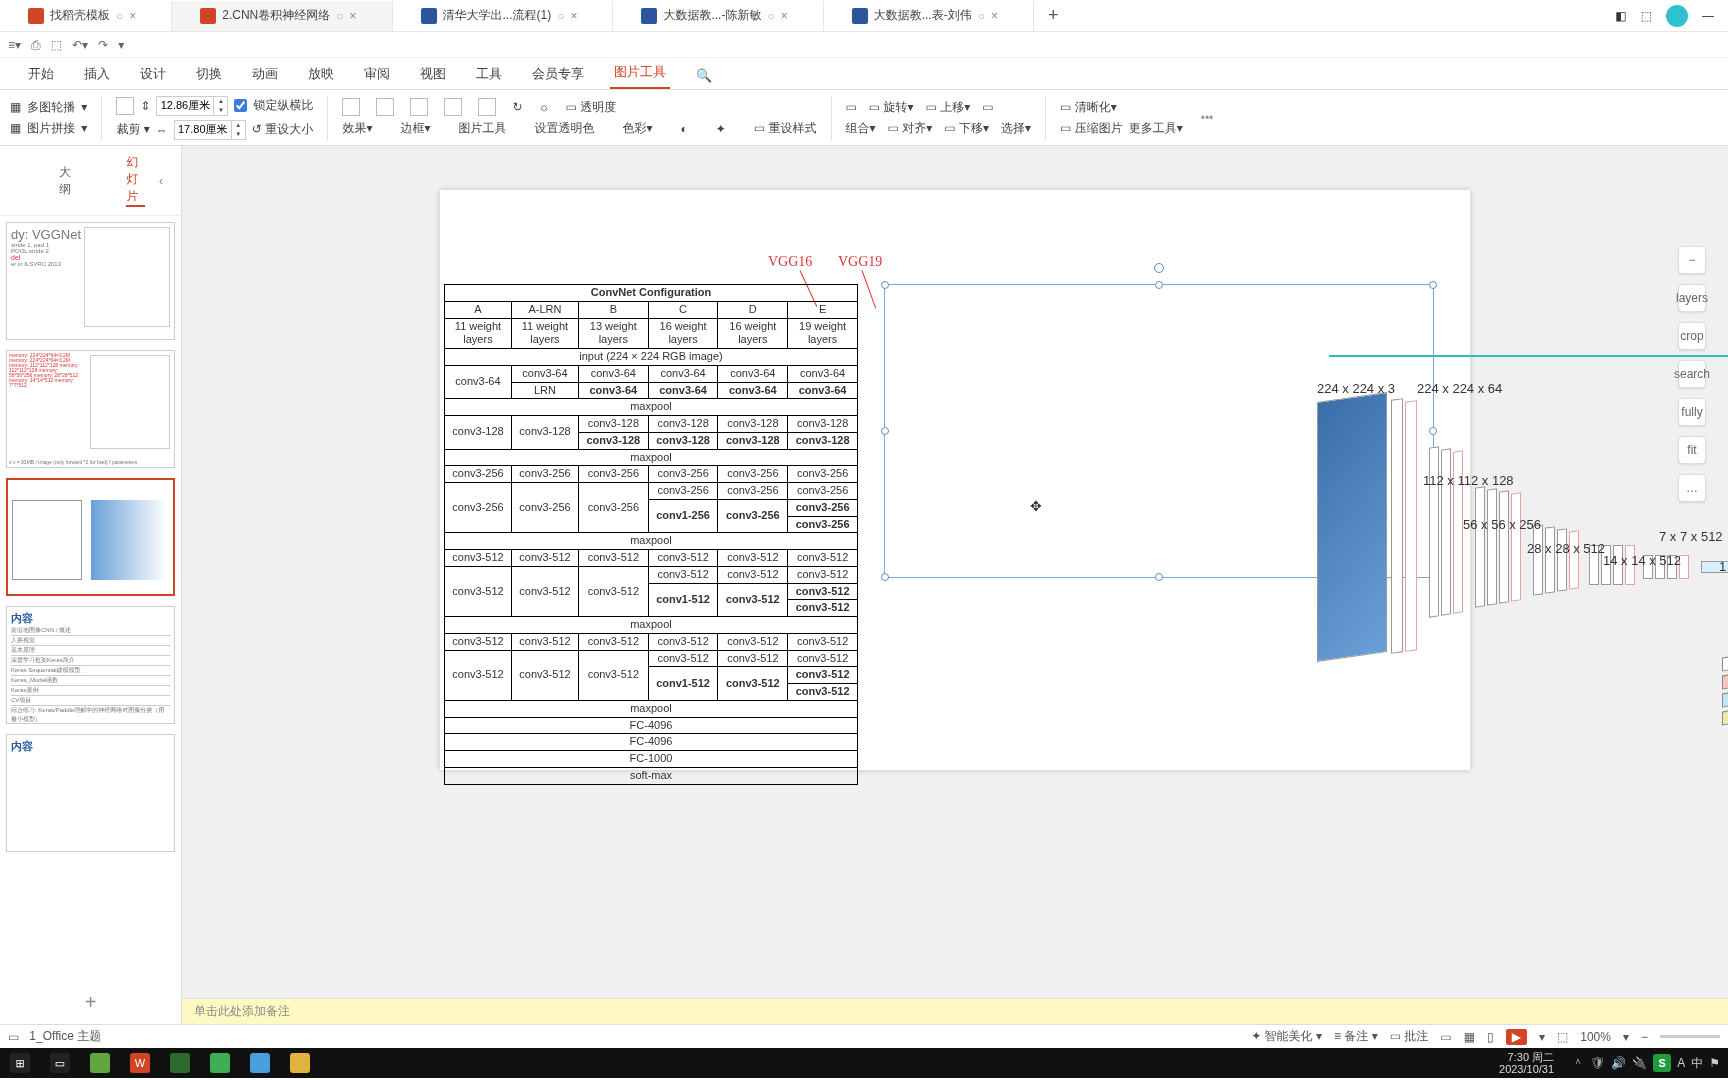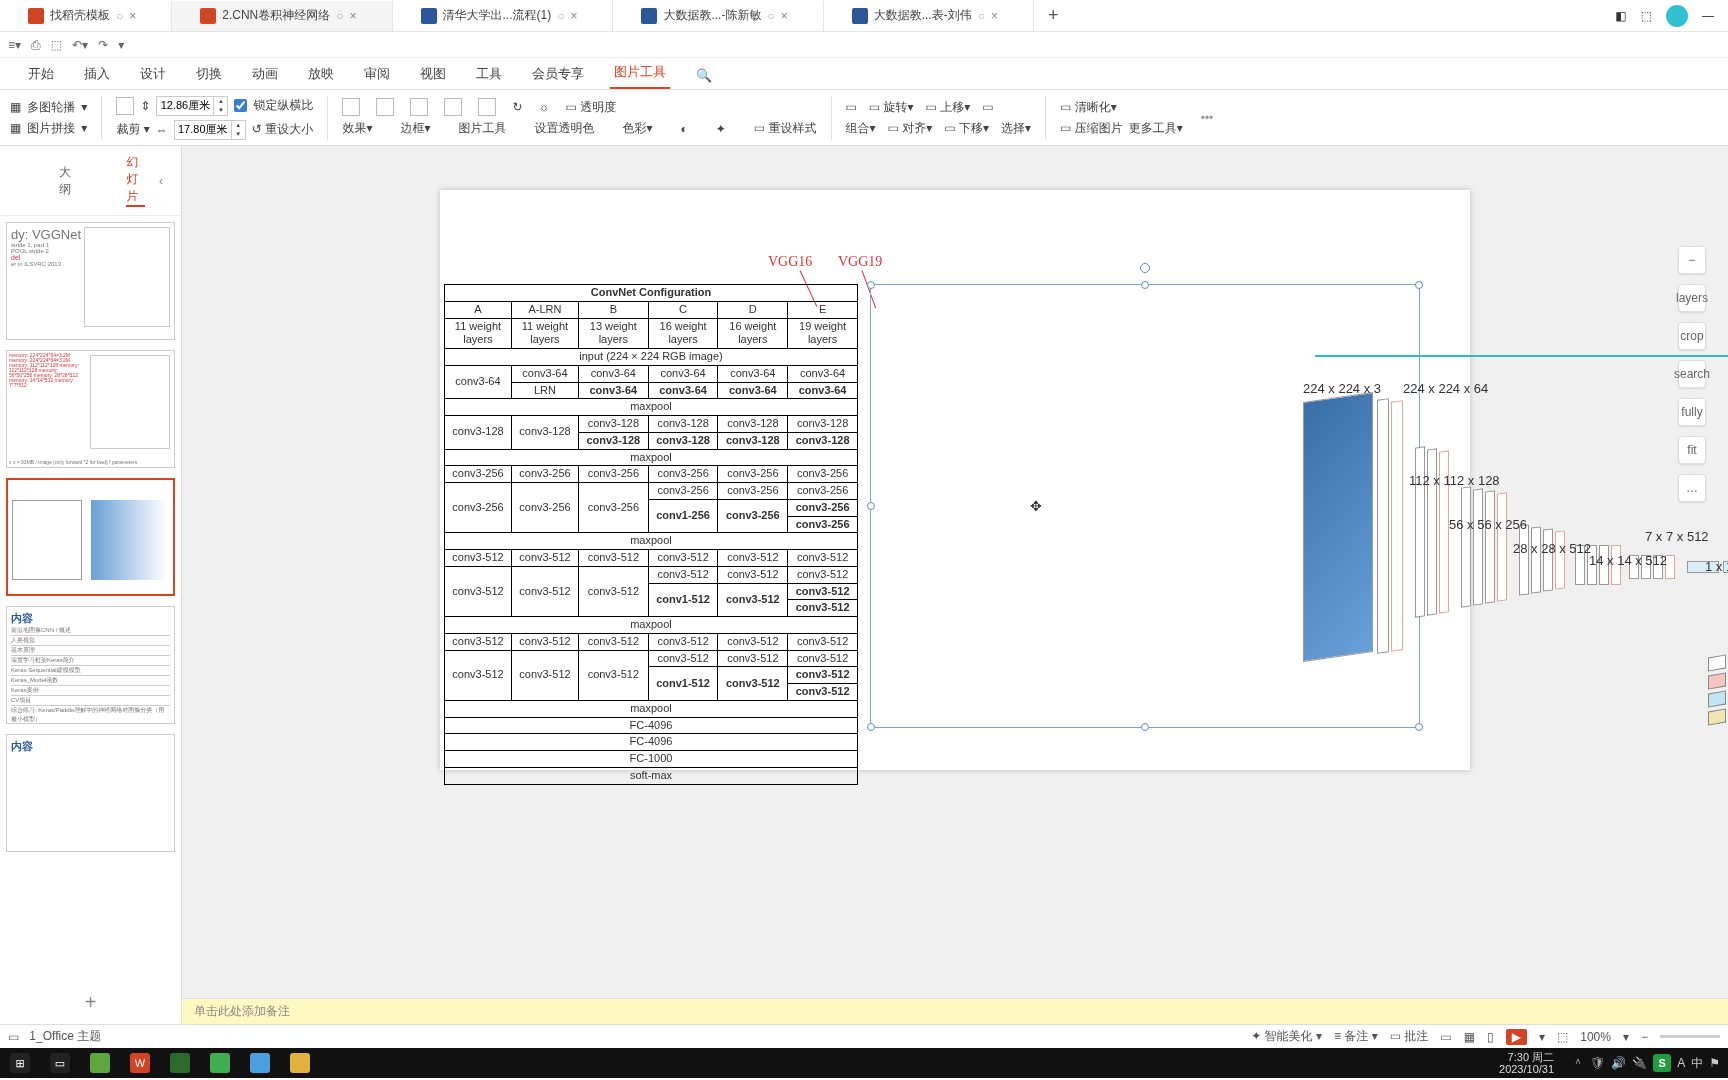--- a/index.html
+++ b/index.html
@@ -451,21 +451,21 @@
               </tr>
               <tr>
                 <td colspan="6">FC-1000</td>
               </tr>
               <tr>
                 <td colspan="6">soft-max</td>
               </tr>
             </tbody>
           </table>
 
-        <div class="selbox" style="left:430px;top:94px;width:550px;height:444px">
+        <div class="selbox" style="left:444px;top:94px;width:550px;height:294px">
           <div class="rot"></div>
           <div class="handle" style="left:-4px;top:-4px"></div>
             <div class="handle" style="right:-4px;top:-4px"></div>
           <div class="handle" style="left:-4px;bottom:-4px"></div>
             <div class="handle" style="right:-4px;bottom:-4px"></div>
           <div class="handle" style="left:50%;top:-4px;transform:translateX(-50%)"></div>
           <div class="handle" style="left:50%;bottom:-4px;transform:translateX(-50%)"></div>
           <div class="handle" style="left:-4px;top:50%;transform:translateY(-50%)"></div>
           <div class="handle" style="right:-4px;top:50%;transform:translateY(-50%)"></div>
 

